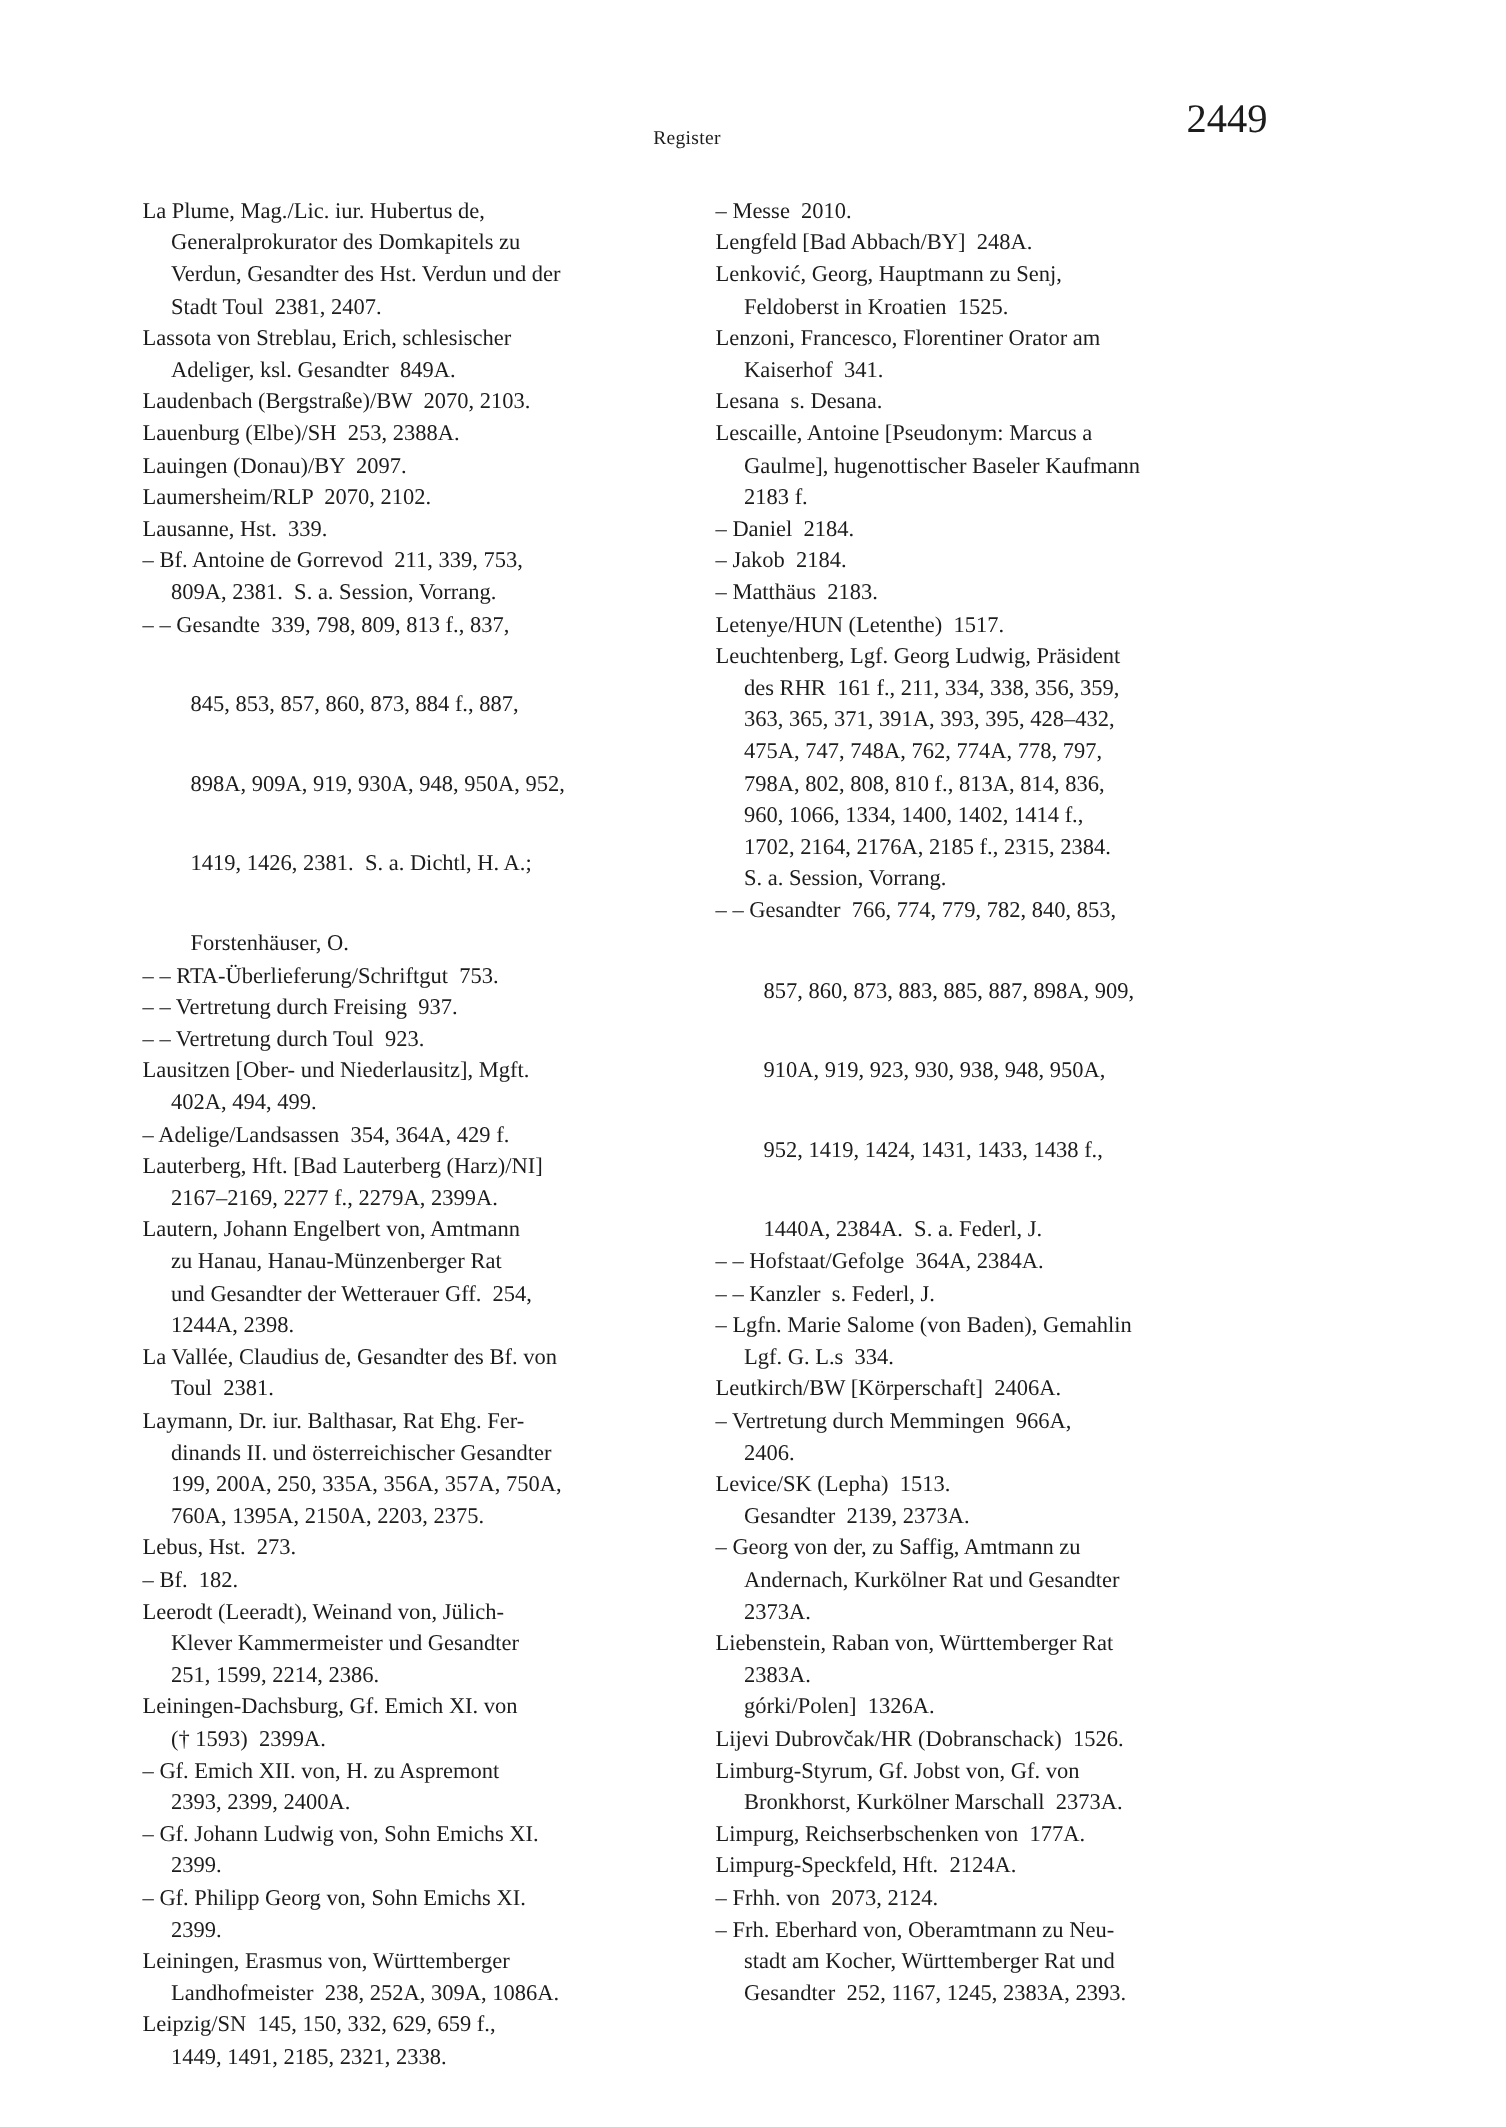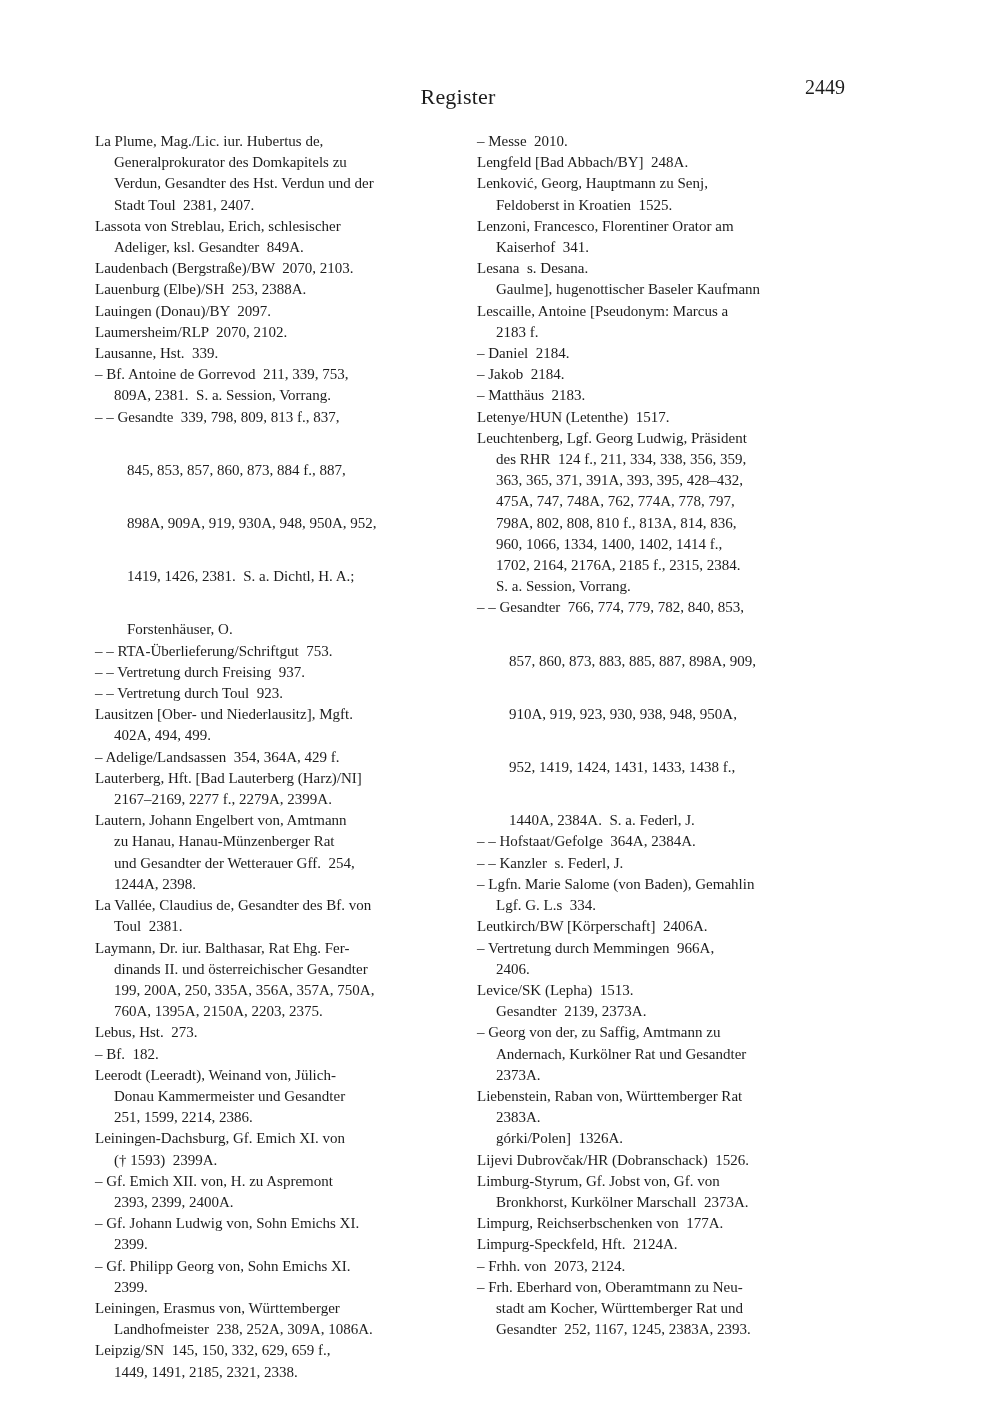--- a/index.html
+++ b/index.html
@@ -15,28 +15,28 @@
     font-family: "Liberation Serif", serif;
     color: #1c1c1c;
     overflow: hidden;
   }
   .header-title {
     position: absolute;
     top: 84px;
     left: 0;
     width: 916px;
     text-align: center;
-    font-size: 22px;
+    font-size: 13px;
     letter-spacing: 0.2px;
   }
   .page-number {
     position: absolute;
-    top: 76px;
+    top: 64px;
     right: 159px;
-    font-size: 20px;
+    font-size: 27px;
   }
   .column {
     position: absolute;
     top: 131px;
     font-size: 15px;
     line-height: 21.2px;
   }
   .col-left  { left: 95px;  width: 374px; }
   .col-right { left: 477px; width: 374px; }
   .line {
@@ -127,21 +127,21 @@
         <div class="line cont">760A, 1395A, 2150A, 2203, 2375.</div>
       </div>
       <div class="entry">
         <div class="line">Lebus, Hst.  273.</div>
       </div>
       <div class="entry">
         <div class="line">– Bf.  182.</div>
       </div>
       <div class="entry">
         <div class="line">Leerodt (Leeradt), Weinand von, Jülich-</div>
-        <div class="line cont">Donau Kammermeister und Gesandter</div>
+        <div class="line cont">Klever Kammermeister und Gesandter</div>
         <div class="line cont">251, 1599, 2214, 2386.</div>
       </div>
       <div class="entry">
         <div class="line">Leiningen-Dachsburg, Gf. Emich XI. von</div>
         <div class="line cont">(† 1593)  2399A.</div>
       </div>
       <div class="entry">
         <div class="line">– Gf. Emich XII. von, H. zu Aspremont</div>
         <div class="line cont">2393, 2399, 2400A.</div>
       </div>
@@ -174,39 +174,39 @@
         <div class="line cont">Feldoberst in Kroatien  1525.</div>
       </div>
       <div class="entry">
         <div class="line">Lenzoni, Francesco, Florentiner Orator am</div>
         <div class="line cont">Kaiserhof  341.</div>
       </div>
       <div class="entry">
         <div class="line">Lesana  s. Desana.</div>
       </div>
       <div class="entry">
+        <div class="line">Lescaille, Antoine [Pseudonym: Marcus a</div>
         <div class="line cont">Gaulme], hugenottischer Baseler Kaufmann</div>
-        <div class="line">Lescaille, Antoine [Pseudonym: Marcus a</div>
         <div class="line cont">2183 f.</div>
       </div>
       <div class="entry">
         <div class="line">– Daniel  2184.</div>
       </div>
       <div class="entry">
         <div class="line">– Jakob  2184.</div>
       </div>
       <div class="entry">
         <div class="line">– Matthäus  2183.</div>
       </div>
       <div class="entry">
         <div class="line">Letenye/HUN (Letenthe)  1517.</div>
       </div>
       <div class="entry">
         <div class="line">Leuchtenberg, Lgf. Georg Ludwig, Präsident</div>
-        <div class="line cont">des RHR  124 f., 211, 334, 338, 356, 359,</div>
+        <div class="line cont">des RHR  161 f., 211, 334, 338, 356, 359,</div>
         <div class="line cont">363, 365, 371, 391A, 393, 395, 428–432,</div>
         <div class="line cont">475A, 747, 748A, 762, 774A, 778, 797,</div>
         <div class="line cont">798A, 802, 808, 810 f., 813A, 814, 836,</div>
         <div class="line cont">960, 1066, 1334, 1400, 1402, 1414 f.,</div>
         <div class="line cont">1702, 2164, 2176A, 2185 f., 2315, 2384.</div>
         <div class="line cont">S. a. Session, Vorrang.</div>
       </div>
       <div class="entry">
         <div class="line">– – Gesandter  766, 774, 779, 782, 840, 853,</div>
         <div class="line cont2">857, 860, 873, 883, 885, 887, 898A, 909,</div>

